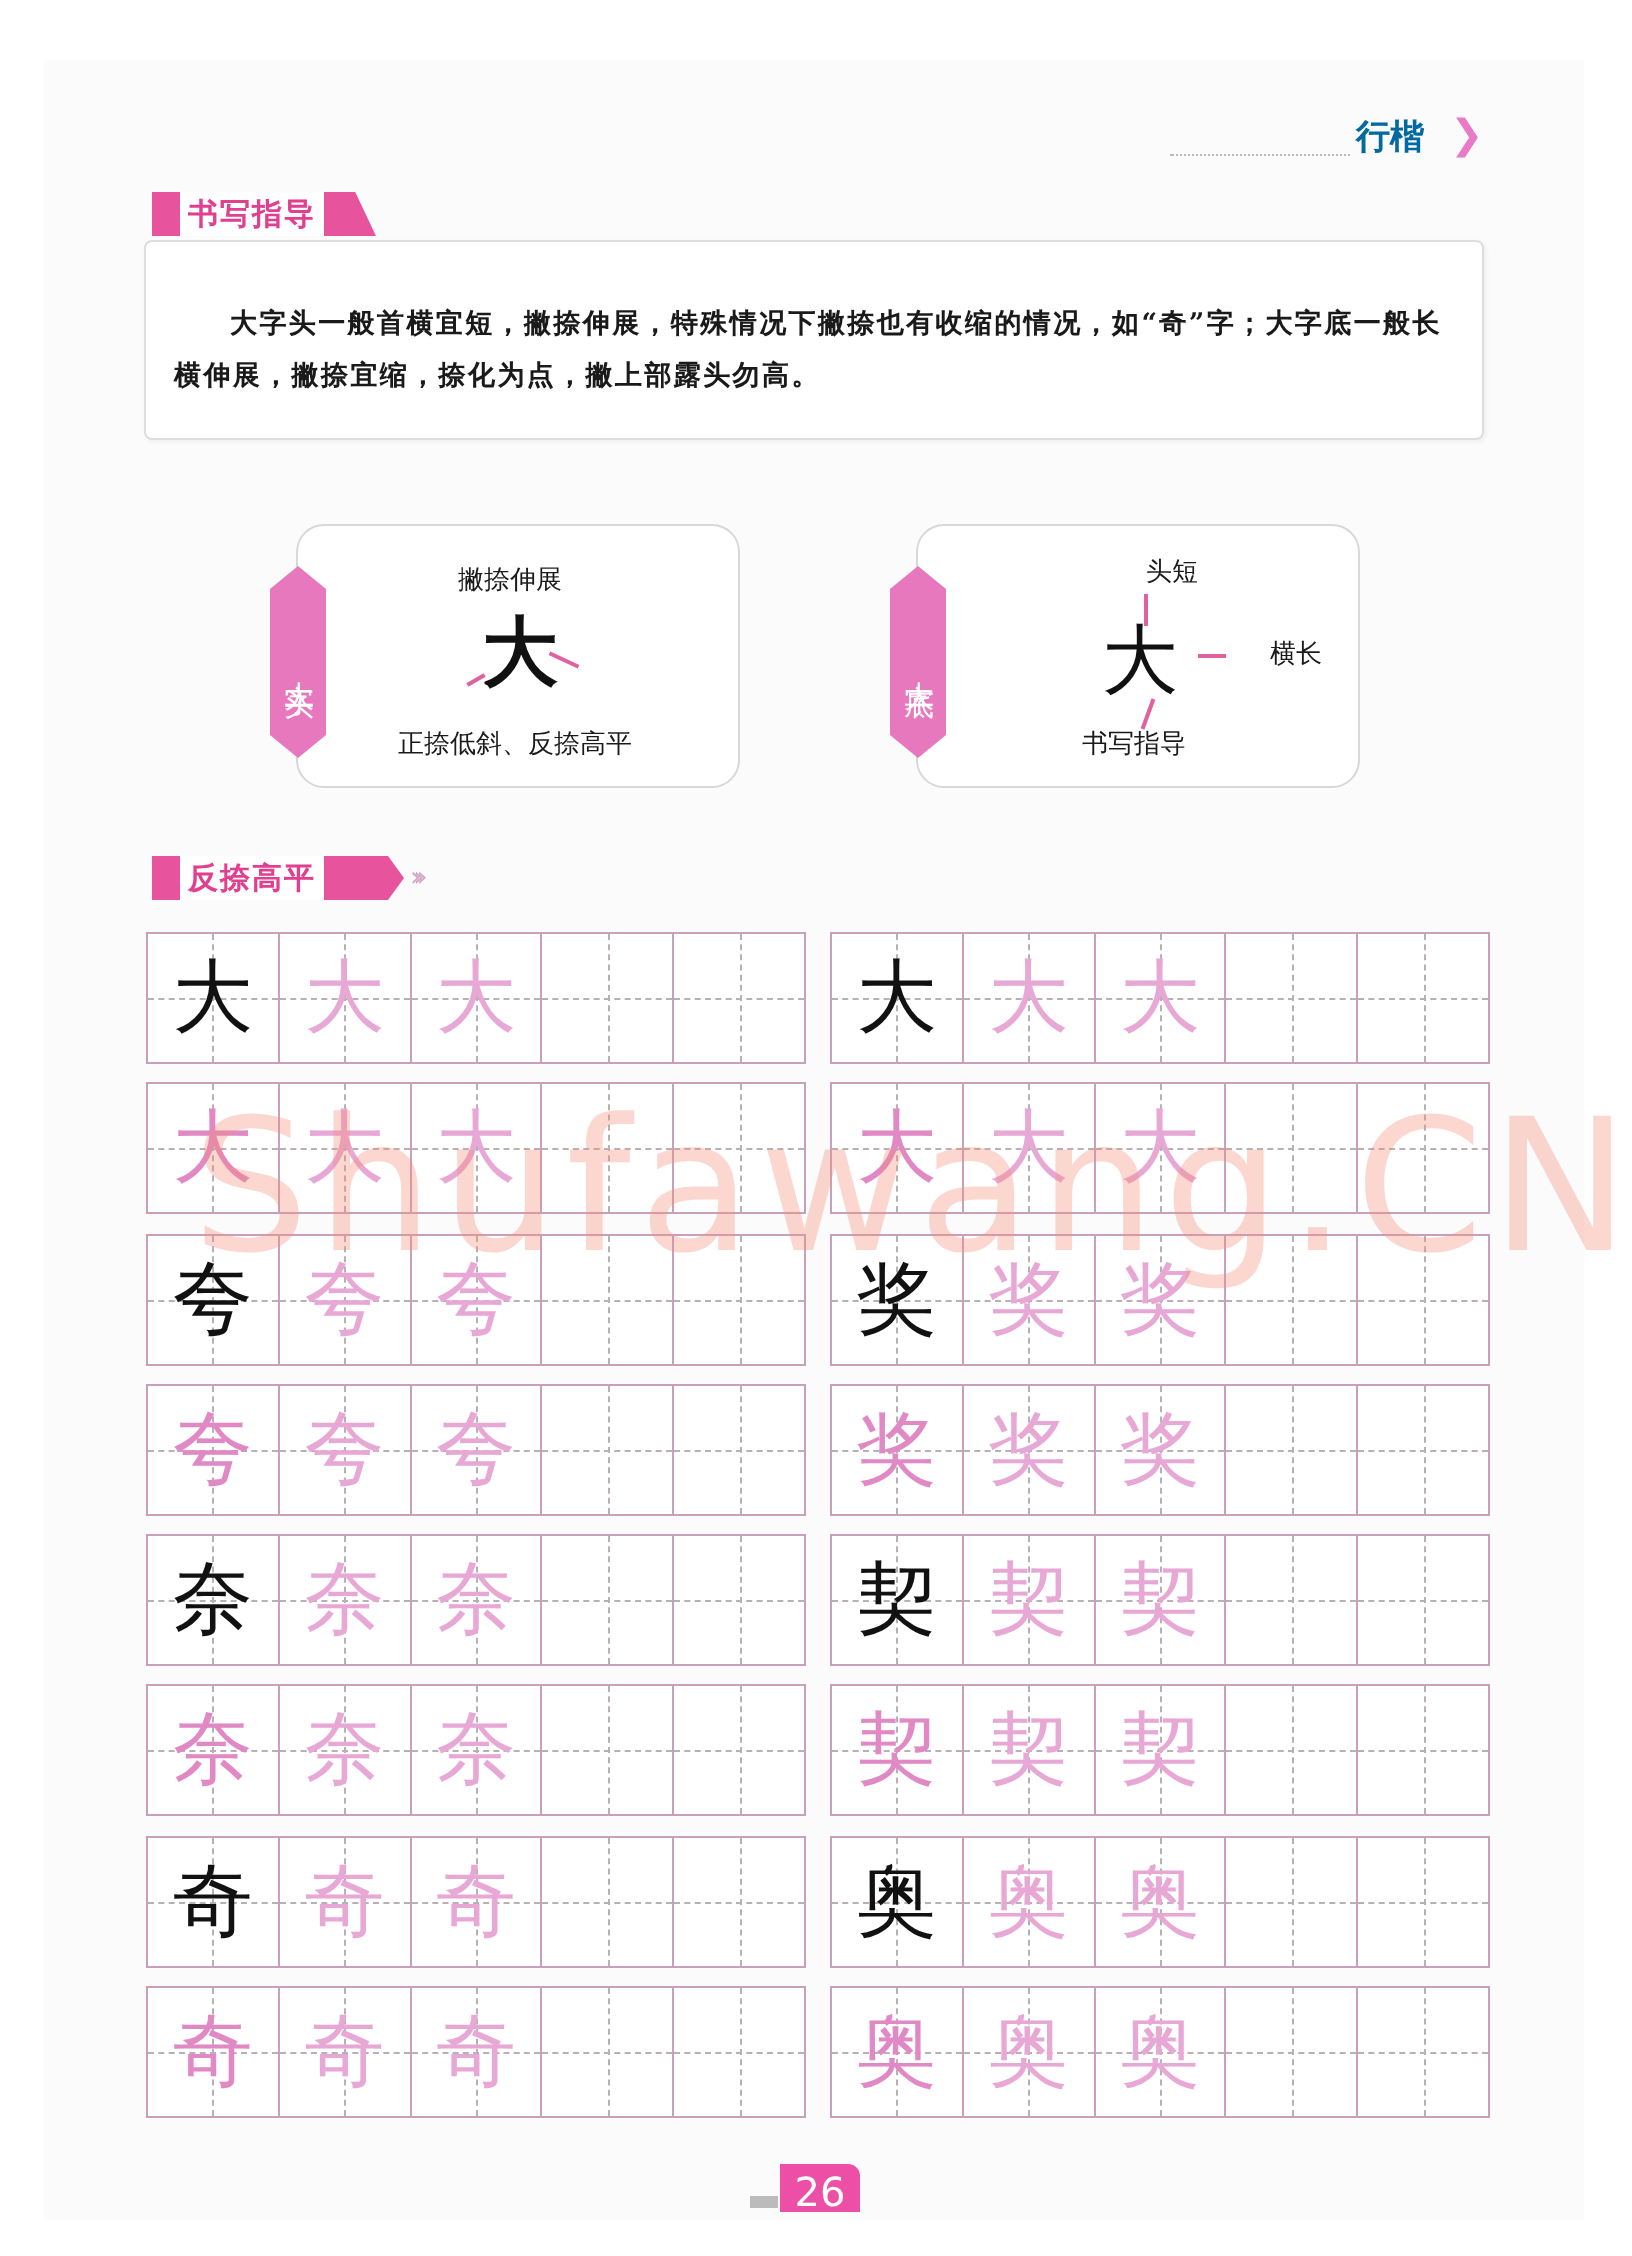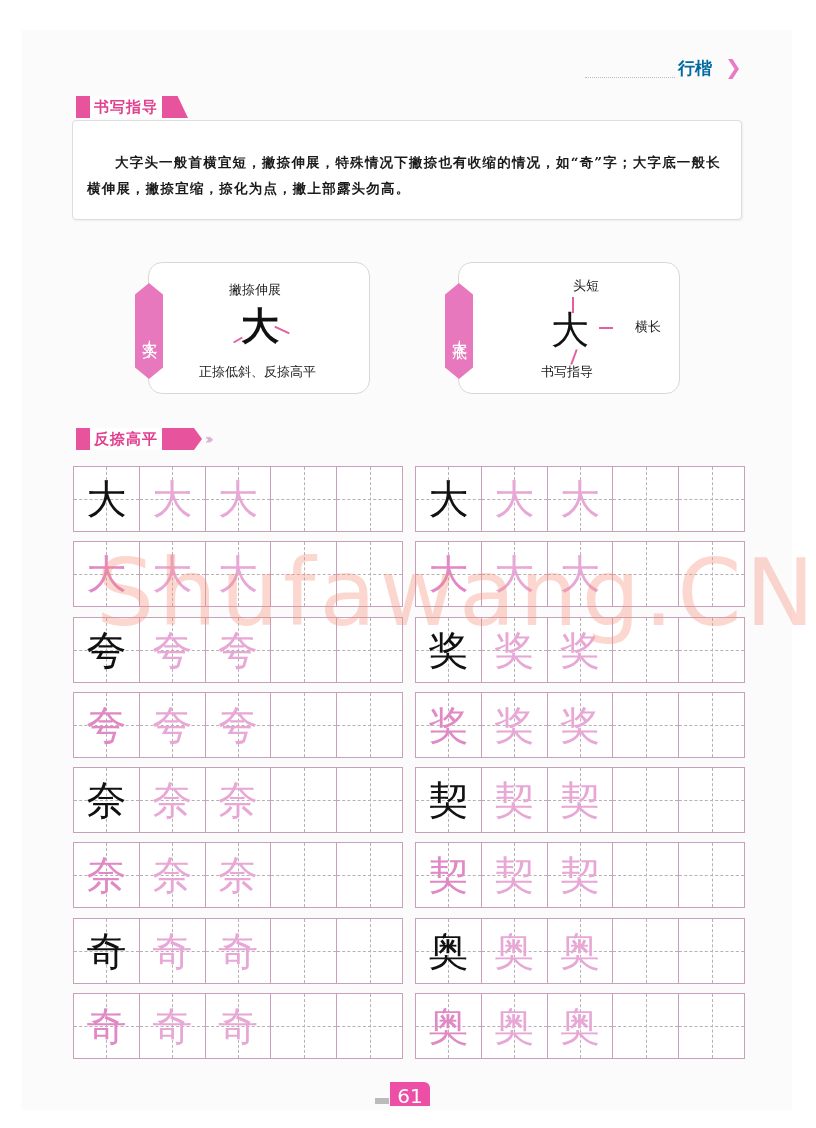--- a/index.html
+++ b/index.html
@@ -310,13 +310,13 @@
   <div class="cell">
       <span class="ch trace">奥</span>
     </div>
   <div class="cell"></div>
   <div class="cell"></div>
 </div>
 
 <div class="watermark">Shufawang.CN</div>
 
 <div class="pgtick"></div>
-<div class="pgnum">61</div>
+<div class="pgnum">26</div>
 
 </body></html>

